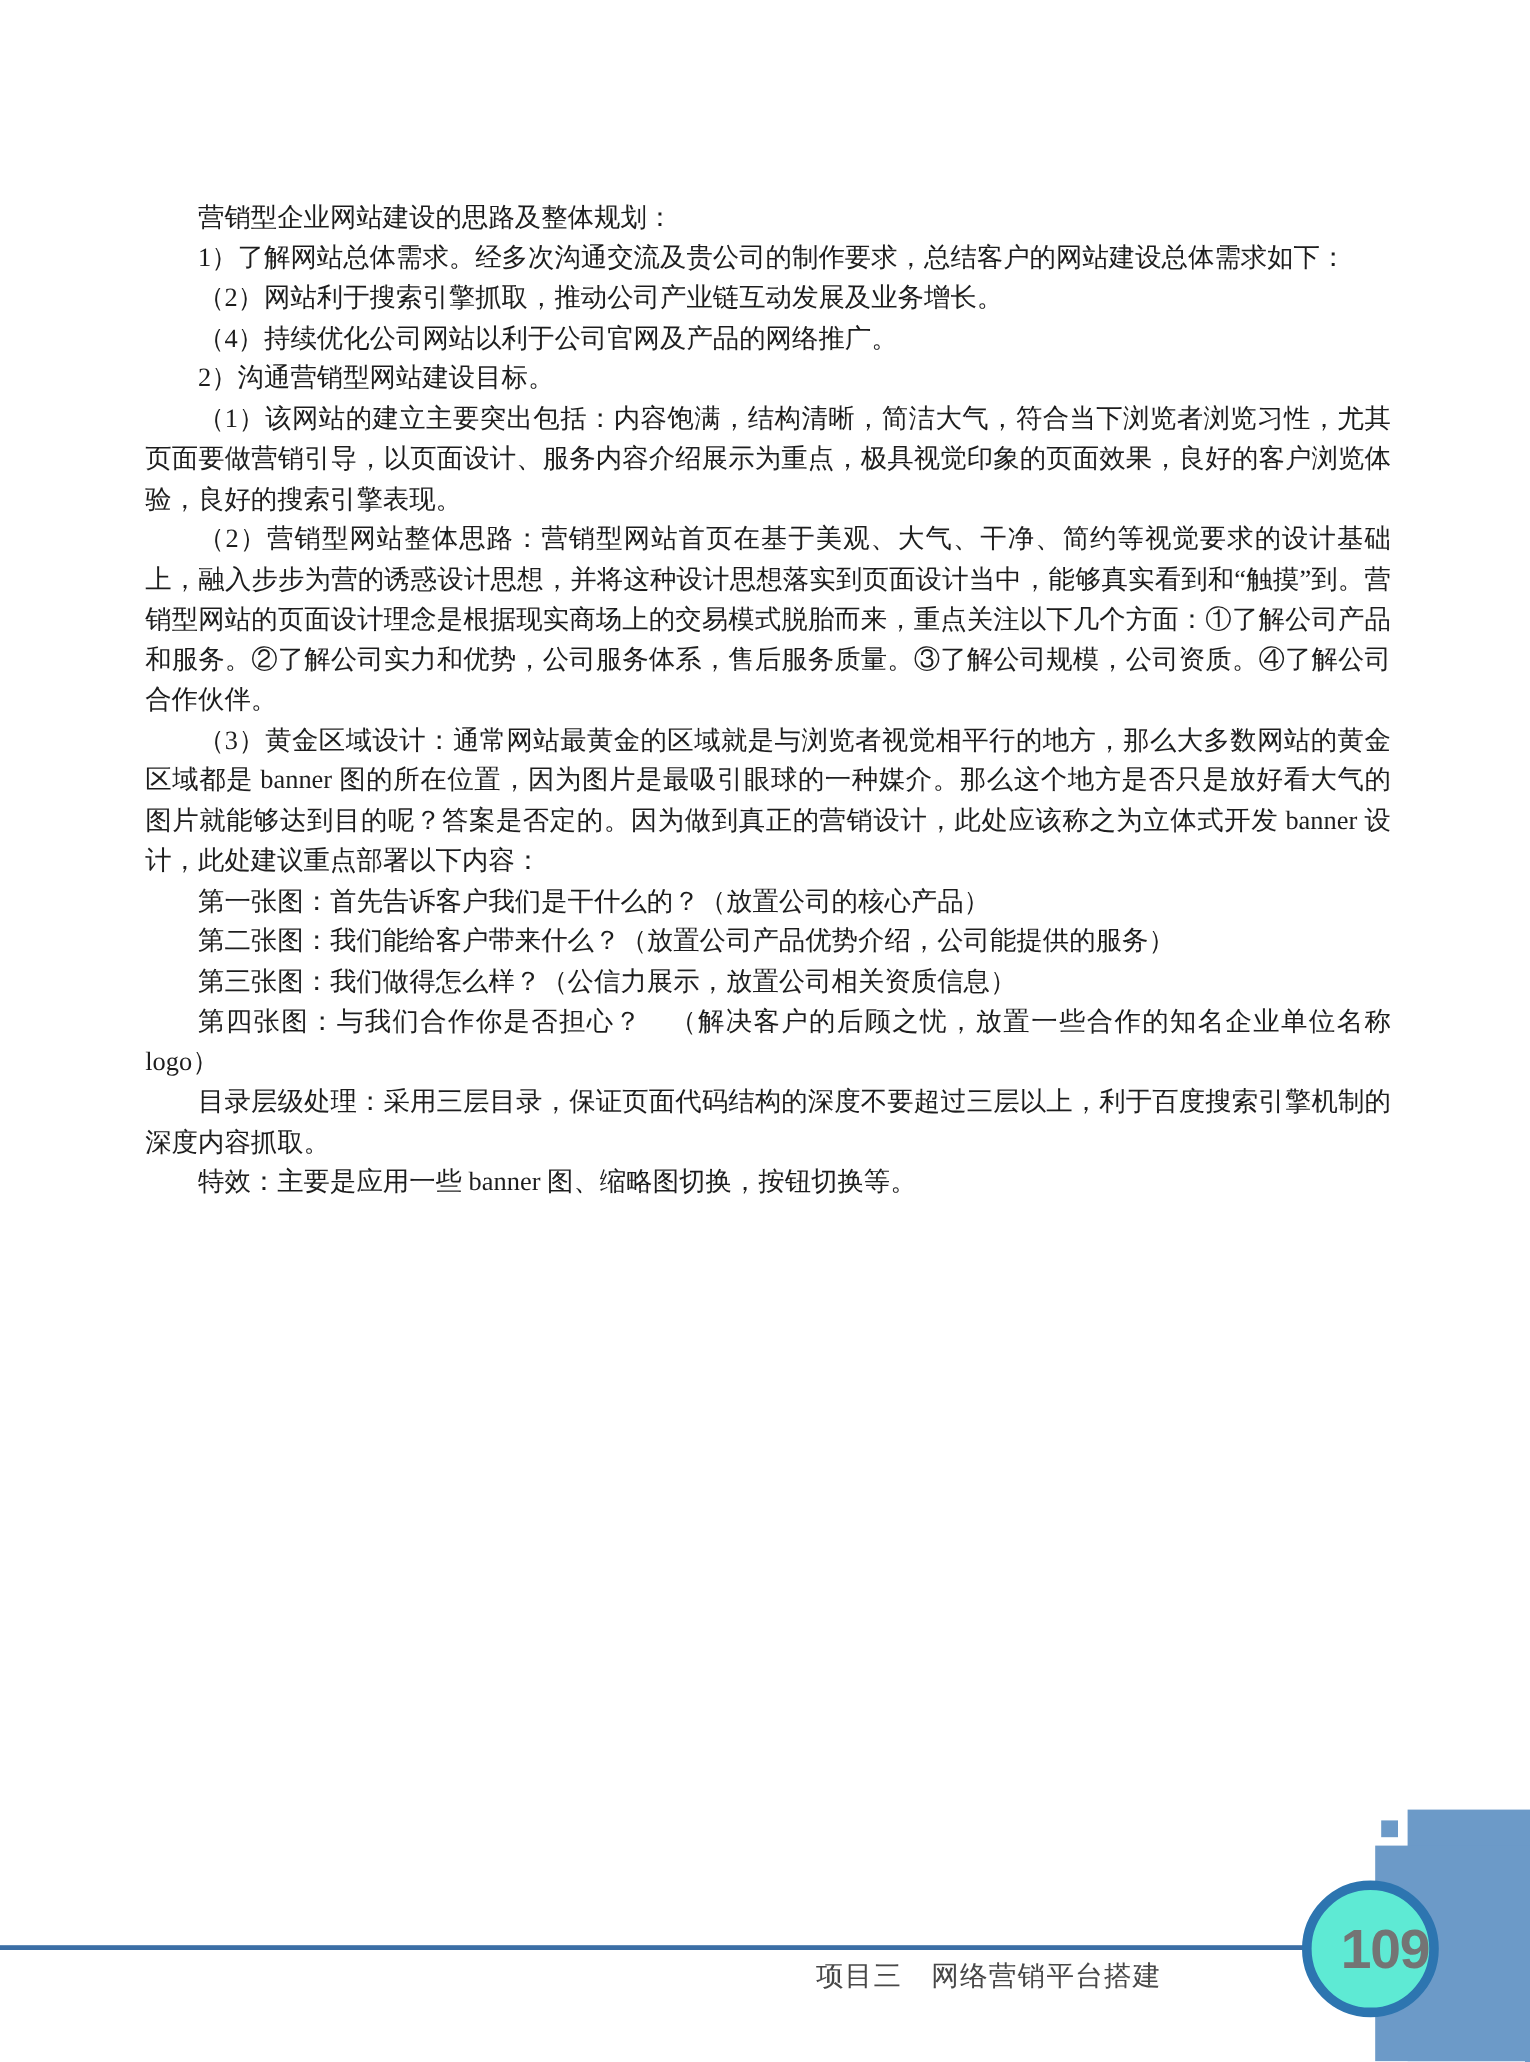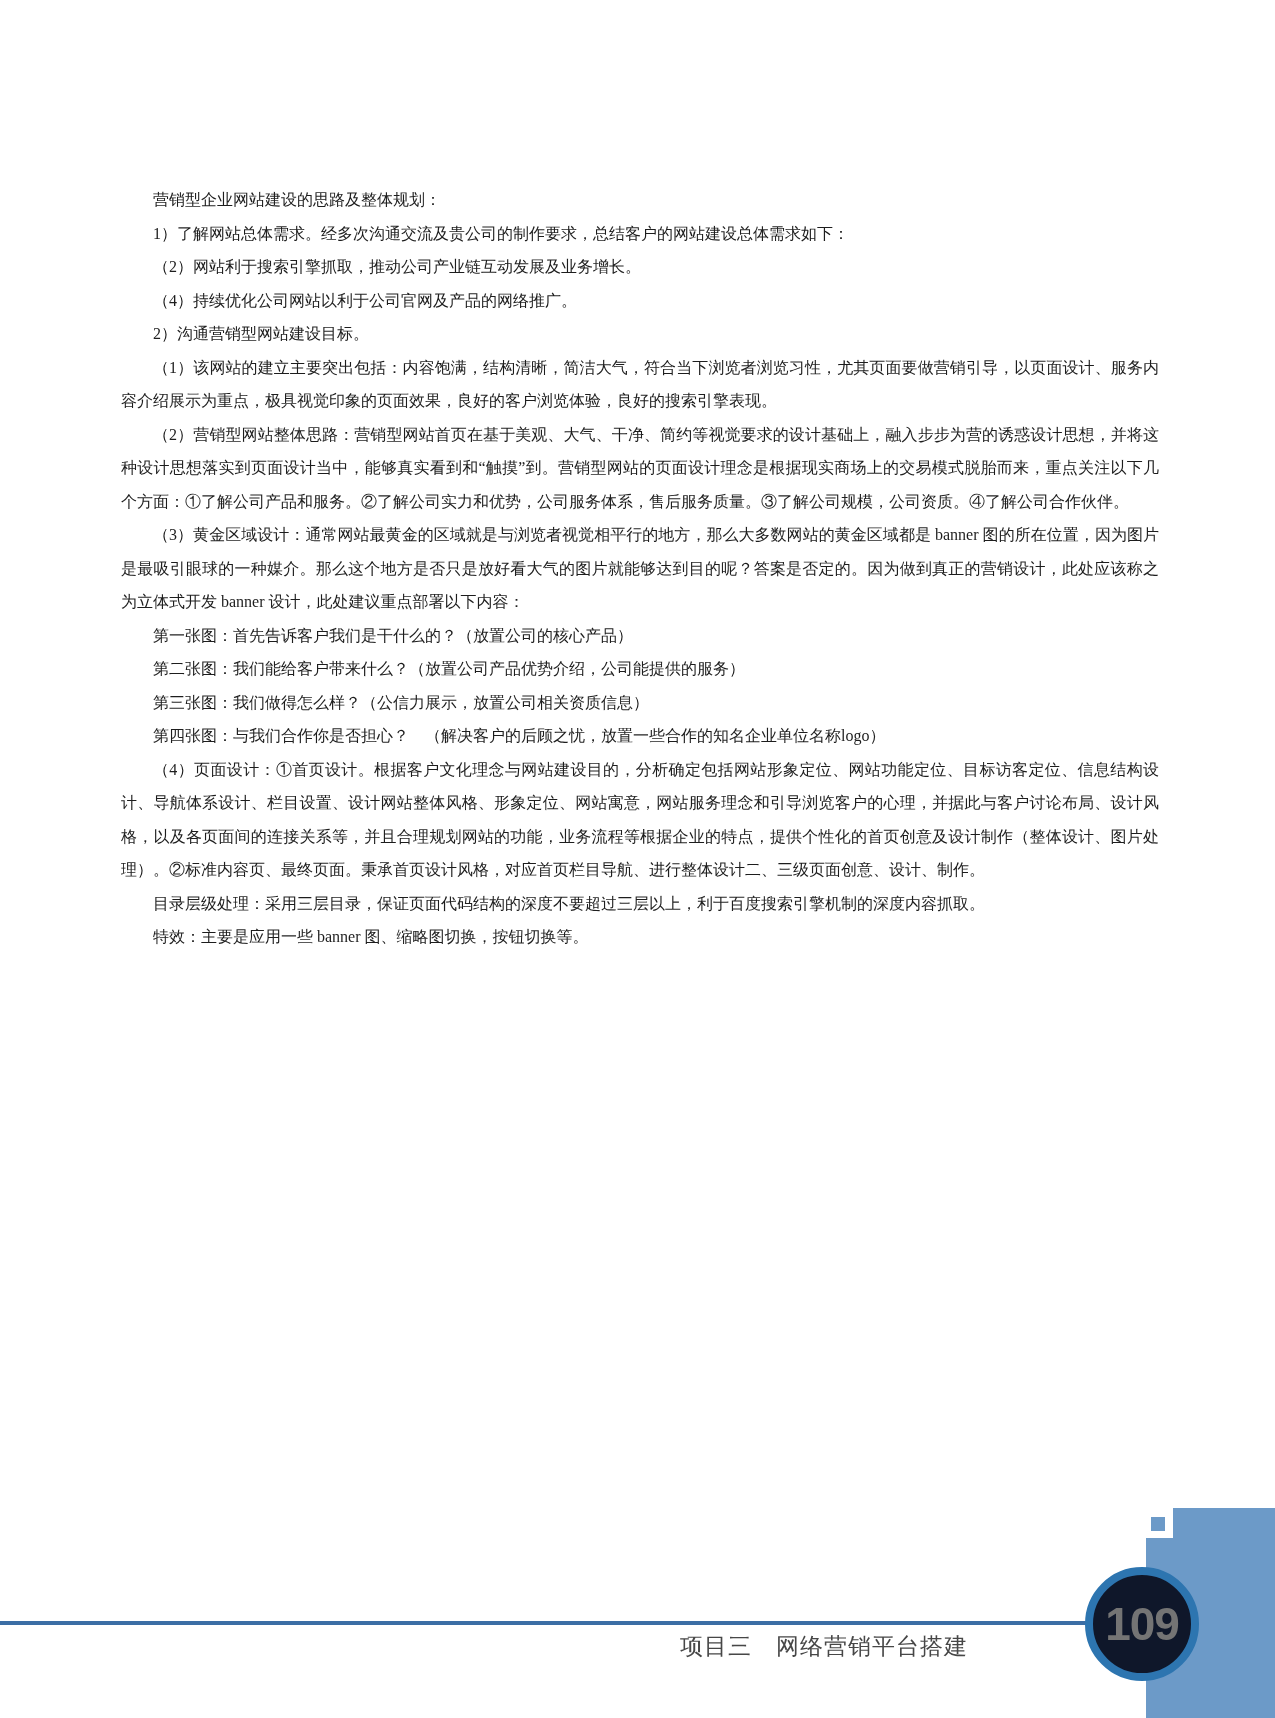--- a/index.html
+++ b/index.html
@@ -10,24 +10,23 @@
     background: #ffffff;
     overflow: hidden;
     font-family: "Liberation Serif", "DejaVu Serif", serif;
   }
   .content {
     position: absolute;
     left: 121px;
     top: 164px;
     width: 1038px;
     color: #1d1d1d;
-    font-size: 16px;
+    font-size: 22px;
     line-height: 33.5px;
     text-align: justify;
-    margin-top: 19px;
   }
   .content p {
     margin: 0;
     padding: 0;
     text-indent: 2em;
   }
   .footer-rule {
     position: absolute;
     left: 0;
     top: 1621px;
@@ -71,27 +70,27 @@
     width: 14px;
     height: 14px;
     background: #6c9ac8;
   }
   .page-badge {
     position: absolute;
     left: 1085px;
     top: 1567px;
     width: 98px;
     height: 98px;
-    background: #0f172a;
+    background: #5eead4;
     border: 8px solid #2d75b0;
     border-radius: 50%;
     z-index: 5;
     display: flex;
     align-items: center;
-    justify-content: center;
+    justify-content: flex-end;
   }
   .page-number {
     font-family: "Liberation Sans", "DejaVu Sans", sans-serif;
     font-size: 46px;
     font-weight: bold;
     color: #747474;
     letter-spacing: -1px;
   }
 </style>
 </head>
@@ -105,21 +104,20 @@
     <p>（2）网站利于搜索引擎抓取，推动公司产业链互动发展及业务增长。</p>
     <p>（4）持续优化公司网站以利于公司官网及产品的网络推广。</p>
     <p>2）沟通营销型网站建设目标。</p>
     <p>（1）该网站的建立主要突出包括：内容饱满，结构清晰，简洁大气，符合当下浏览者浏览习性，尤其页面要做营销引导，以页面设计、服务内容介绍展示为重点，极具视觉印象的页面效果，良好的客户浏览体验，良好的搜索引擎表现。</p>
     <p>（2）营销型网站整体思路：营销型网站首页在基于美观、大气、干净、简约等视觉要求的设计基础上，融入步步为营的诱惑设计思想，并将这种设计思想落实到页面设计当中，能够真实看到和“触摸”到。营销型网站的页面设计理念是根据现实商场上的交易模式脱胎而来，重点关注以下几个方面：①了解公司产品和服务。②了解公司实力和优势，公司服务体系，售后服务质量。③了解公司规模，公司资质。④了解公司合作伙伴。</p>
     <p>（3）黄金区域设计：通常网站最黄金的区域就是与浏览者视觉相平行的地方，那么大多数网站的黄金区域都是 banner 图的所在位置，因为图片是最吸引眼球的一种媒介。那么这个地方是否只是放好看大气的图片就能够达到目的呢？答案是否定的。因为做到真正的营销设计，此处应该称之为立体式开发 banner 设计，此处建议重点部署以下内容：</p>
     <p>第一张图：首先告诉客户我们是干什么的？（放置公司的核心产品）</p>
     <p>第二张图：我们能给客户带来什么？（放置公司产品优势介绍，公司能提供的服务）</p>
     <p>第三张图：我们做得怎么样？（公信力展示，放置公司相关资质信息）</p>
     <p>第四张图：与我们合作你是否担心？　（解决客户的后顾之忧，放置一些合作的知名企业单位名称logo）</p>
-    <p>（4）页面设计：①首页设计。根据客户文化理念与网站建设目的，分析确定包括网站形象定位、网站功能定位、目标访客定位、信息结构设计、导航体系设计、栏目设置、设计网站整体风格、形象定位、网站寓意，网站服务理念和引导浏览客户的心理，并据此与客户讨论布局、设计风格，以及各页面间的连接关系等，并且合理规划网站的功能，业务流程等根据企业的特点，提供个性化的首页创意及设计制作（整体设计、图片处理）。②标准内容页、最终页面。秉承首页设计风格，对应首页栏目导航、进行整体设计二、三级页面创意、设计、制作。</p>
     <p>目录层级处理：采用三层目录，保证页面代码结构的深度不要超过三层以上，利于百度搜索引擎机制的深度内容抓取。</p>
     <p>特效：主要是应用一些 banner 图、缩略图切换，按钮切换等。</p>
   </div>
 
   <div class="decor">
     <div class="decor-rect-top"></div>
     <div class="decor-rect-main"></div>
     <div class="decor-square"></div>
   </div>
 

